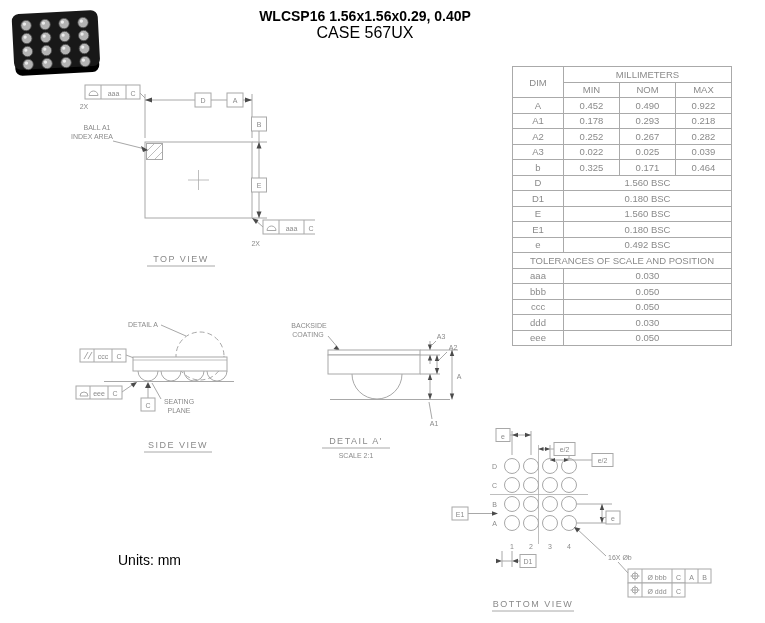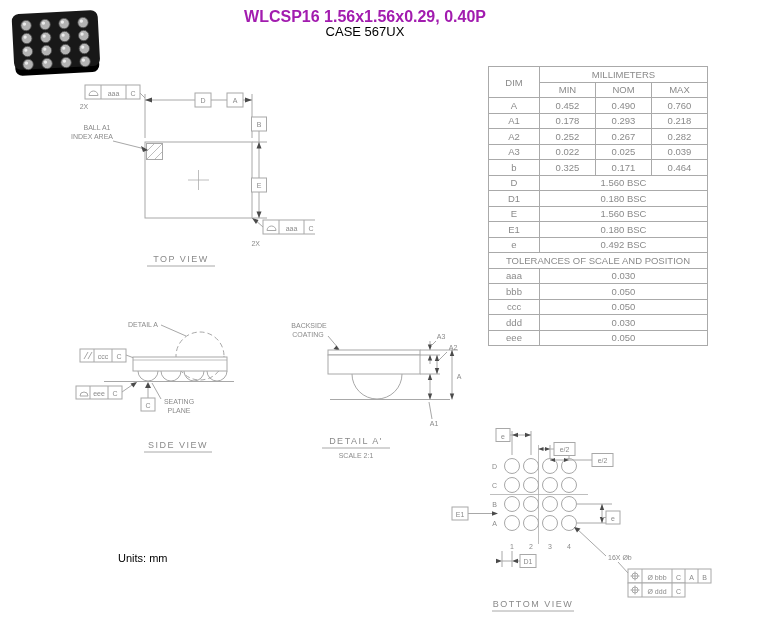--- a/index.html
+++ b/index.html
@@ -1,21 +1,21 @@
 <!DOCTYPE html>
 <html><head>
 <meta charset="utf-8">
 <style>
   html,body{margin:0;padding:0;background:#fff;}
   body{width:765px;height:623px;position:relative;overflow:hidden;
        font-family:"Liberation Sans",sans-serif;}
   .abs{position:absolute;}
-  .title{left:0;top:8px;width:730px;text-align:center;font-size:16px;font-weight:bold;color:#a21caf;}
-  .case{left:0;top:24px;width:730px;text-align:center;font-size:13px;color:#000;}
-  .units{left:118px;top:552px;font-size:11px;color:#000;}
+  .title{left:0;top:8px;width:730px;text-align:center;font-size:14px;font-weight:bold;color:#000000;}
+  .case{left:0;top:24px;width:730px;text-align:center;font-size:16px;color:#000;}
+  .units{left:118px;top:552px;font-size:14px;color:#000;}
   table.dims{border-collapse:collapse;font-size:9.5px;color:#8a8a8a;table-layout:fixed;}
   .dims td{border:1px solid #aaa;text-align:center;padding:0 3px;height:14.5px;white-space:nowrap;}
   .draw line,.draw path,.draw rect,.draw circle{stroke:#a8a8a8;stroke-width:1;fill:none;}
   .draw .thin{stroke-width:0.75;}
   .draw .dash{stroke-dasharray:5 3;}
   .draw .box{fill:#fff;}
   .draw .arrow{fill:#4a4a4a;stroke:none;}
   .draw text{stroke:none;fill:#8a8a8a;font-size:7px;font-family:"Liberation Sans",sans-serif;}
   .draw .vtitle{font-size:9px;letter-spacing:1.5px;}
   .chip .ball{fill:#b3b3b3;stroke:#4a4a4a;stroke-width:0.8;}
@@ -330,36 +330,36 @@
     </g>
     <text x="29" y="24.5" text-anchor="middle">Ø ddd</text>
     <text x="50.5" y="24.5" text-anchor="middle">C</text>
   </g>
   <line x1="188" y1="146" x2="178" y2="135"></line>
 
   <text x="93" y="180" text-anchor="middle" class="vtitle">BOTTOM VIEW</text>
   <line x1="52" y1="184" x2="134" y2="184"></line>
 </svg>
 
-<table class="dims abs" style="left:488px;top:66px;">
+<table class="dims abs" style="left:512px;top:66px;">
   <tbody>
       <tr>
     <td rowspan="2" style="width:44px">DIM</td>
     <td colspan="3">MILLIMETERS</td>
   </tr>
   <tr>
     <td style="width:49px">MIN</td>
     <td style="width:49px">NOM</td>
     <td style="width:49px">MAX</td>
   </tr>
   <tr>
         <td>A</td>
         <td>0.452</td>
         <td>0.490</td>
-        <td>0.760</td>
+        <td>0.922</td>
       </tr>
   <tr>
         <td>A1</td>
         <td>0.178</td>
         <td>0.293</td>
         <td>0.218</td>
       </tr>
   <tr>
         <td>A2</td>
         <td>0.252</td>

